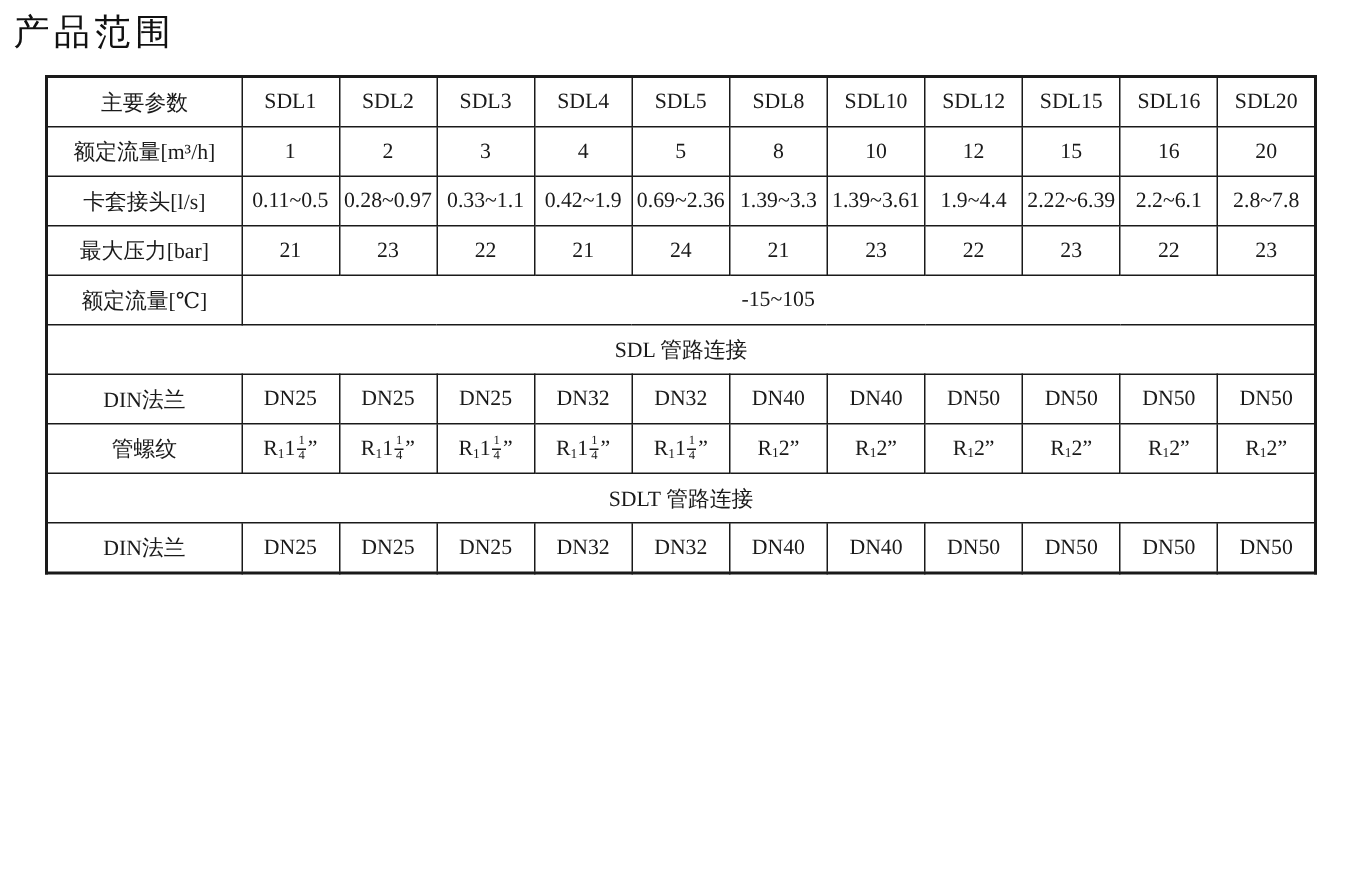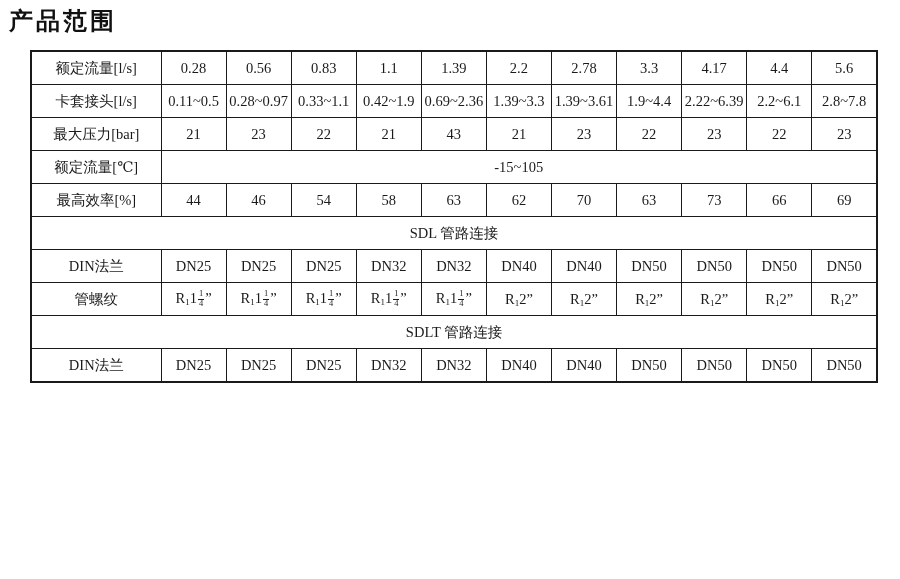--- a/index.html
+++ b/index.html
@@ -9,21 +9,21 @@
     background:#ffffff;
     font-family:"Liberation Serif","DejaVu Serif",serif;
     color:#1a1a1a;
     overflow:hidden;
   }
   .page-title{
     position:absolute;
     left:9px;top:5px;
     margin:0;
     font-family:"Liberation Sans","DejaVu Sans",sans-serif;
-    font-weight:bold;
+    font-weight:normal;
     font-size:24px;
     letter-spacing:3px;
     color:#111111;
   }
   table.spec{
     position:absolute;
     left:30px;top:50px;
     width:848px;
     border-collapse:collapse;
     table-layout:fixed;
@@ -80,32 +80,46 @@
       <col>
       <col>
       <col>
       <col>
       <col>
       <col>
       <col>
   </colgroup>
   <tbody>
       <tr>
-        <td class="label-col">额定流量[l/s]</td>
-        <td>0.28</td>
-        <td>0.56</td>
-        <td>0.83</td>
-        <td>1.1</td>
-        <td>1.39</td>
-        <td>2.2</td>
-        <td>2.78</td>
-        <td>3.3</td>
-        <td>4.17</td>
-        <td>4.4</td>
-        <td>5.6</td>
+        <td class="label-col">主要参数</td>
+        <td>SDL1</td>
+        <td>SDL2</td>
+        <td>SDL3</td>
+        <td>SDL4</td>
+        <td>SDL5</td>
+        <td>SDL8</td>
+        <td>SDL10</td>
+        <td>SDL12</td>
+        <td>SDL15</td>
+        <td>SDL16</td>
+        <td>SDL20</td>
+      </tr>
+      <tr>
+        <td class="label-col">额定流量[m³/h]</td>
+        <td>1</td>
+        <td>2</td>
+        <td>3</td>
+        <td>4</td>
+        <td>5</td>
+        <td>8</td>
+        <td>10</td>
+        <td>12</td>
+        <td>15</td>
+        <td>16</td>
+        <td>20</td>
       </tr>
       <tr>
         <td class="label-col">卡套接头[l/s]</td>
         <td>0.11~0.5</td>
         <td>0.28~0.97</td>
         <td>0.33~1.1</td>
         <td>0.42~1.9</td>
         <td>0.69~2.36</td>
         <td>1.39~3.3</td>
         <td>1.39~3.61</td>
@@ -113,45 +127,31 @@
         <td>2.22~6.39</td>
         <td>2.2~6.1</td>
         <td>2.8~7.8</td>
       </tr>
       <tr>
         <td class="label-col">最大压力[bar]</td>
         <td>21</td>
         <td>23</td>
         <td>22</td>
         <td>21</td>
-        <td>43</td>
+        <td>24</td>
         <td>21</td>
         <td>23</td>
         <td>22</td>
         <td>23</td>
         <td>22</td>
         <td>23</td>
       </tr>
       <tr>
         <td class="label-col">额定流量[℃]</td>
         <td class="temp-span-cell" colspan="11">-15~105</td>
-      </tr>
-      <tr>
-        <td class="label-col">最高效率[%]</td>
-        <td>44</td>
-        <td>46</td>
-        <td>54</td>
-        <td>58</td>
-        <td>63</td>
-        <td>62</td>
-        <td>70</td>
-        <td>63</td>
-        <td>73</td>
-        <td>66</td>
-        <td>69</td>
       </tr>
       <tr>
         <td class="section-cell" colspan="12">SDL 管路连接</td>
       </tr>
       <tr>
         <td class="label-col">DIN法兰</td>
         <td>DN25</td>
         <td>DN25</td>
         <td>DN25</td>
         <td>DN32</td>

